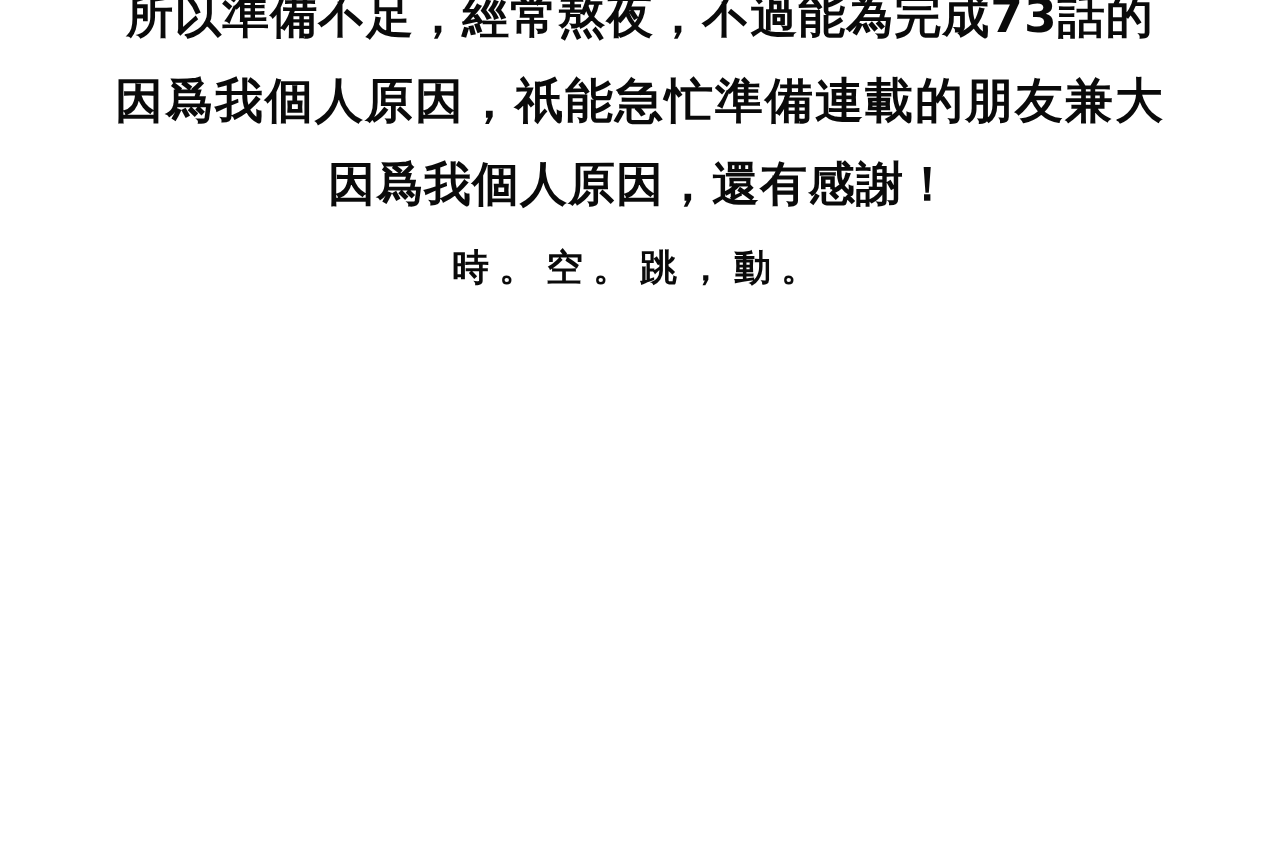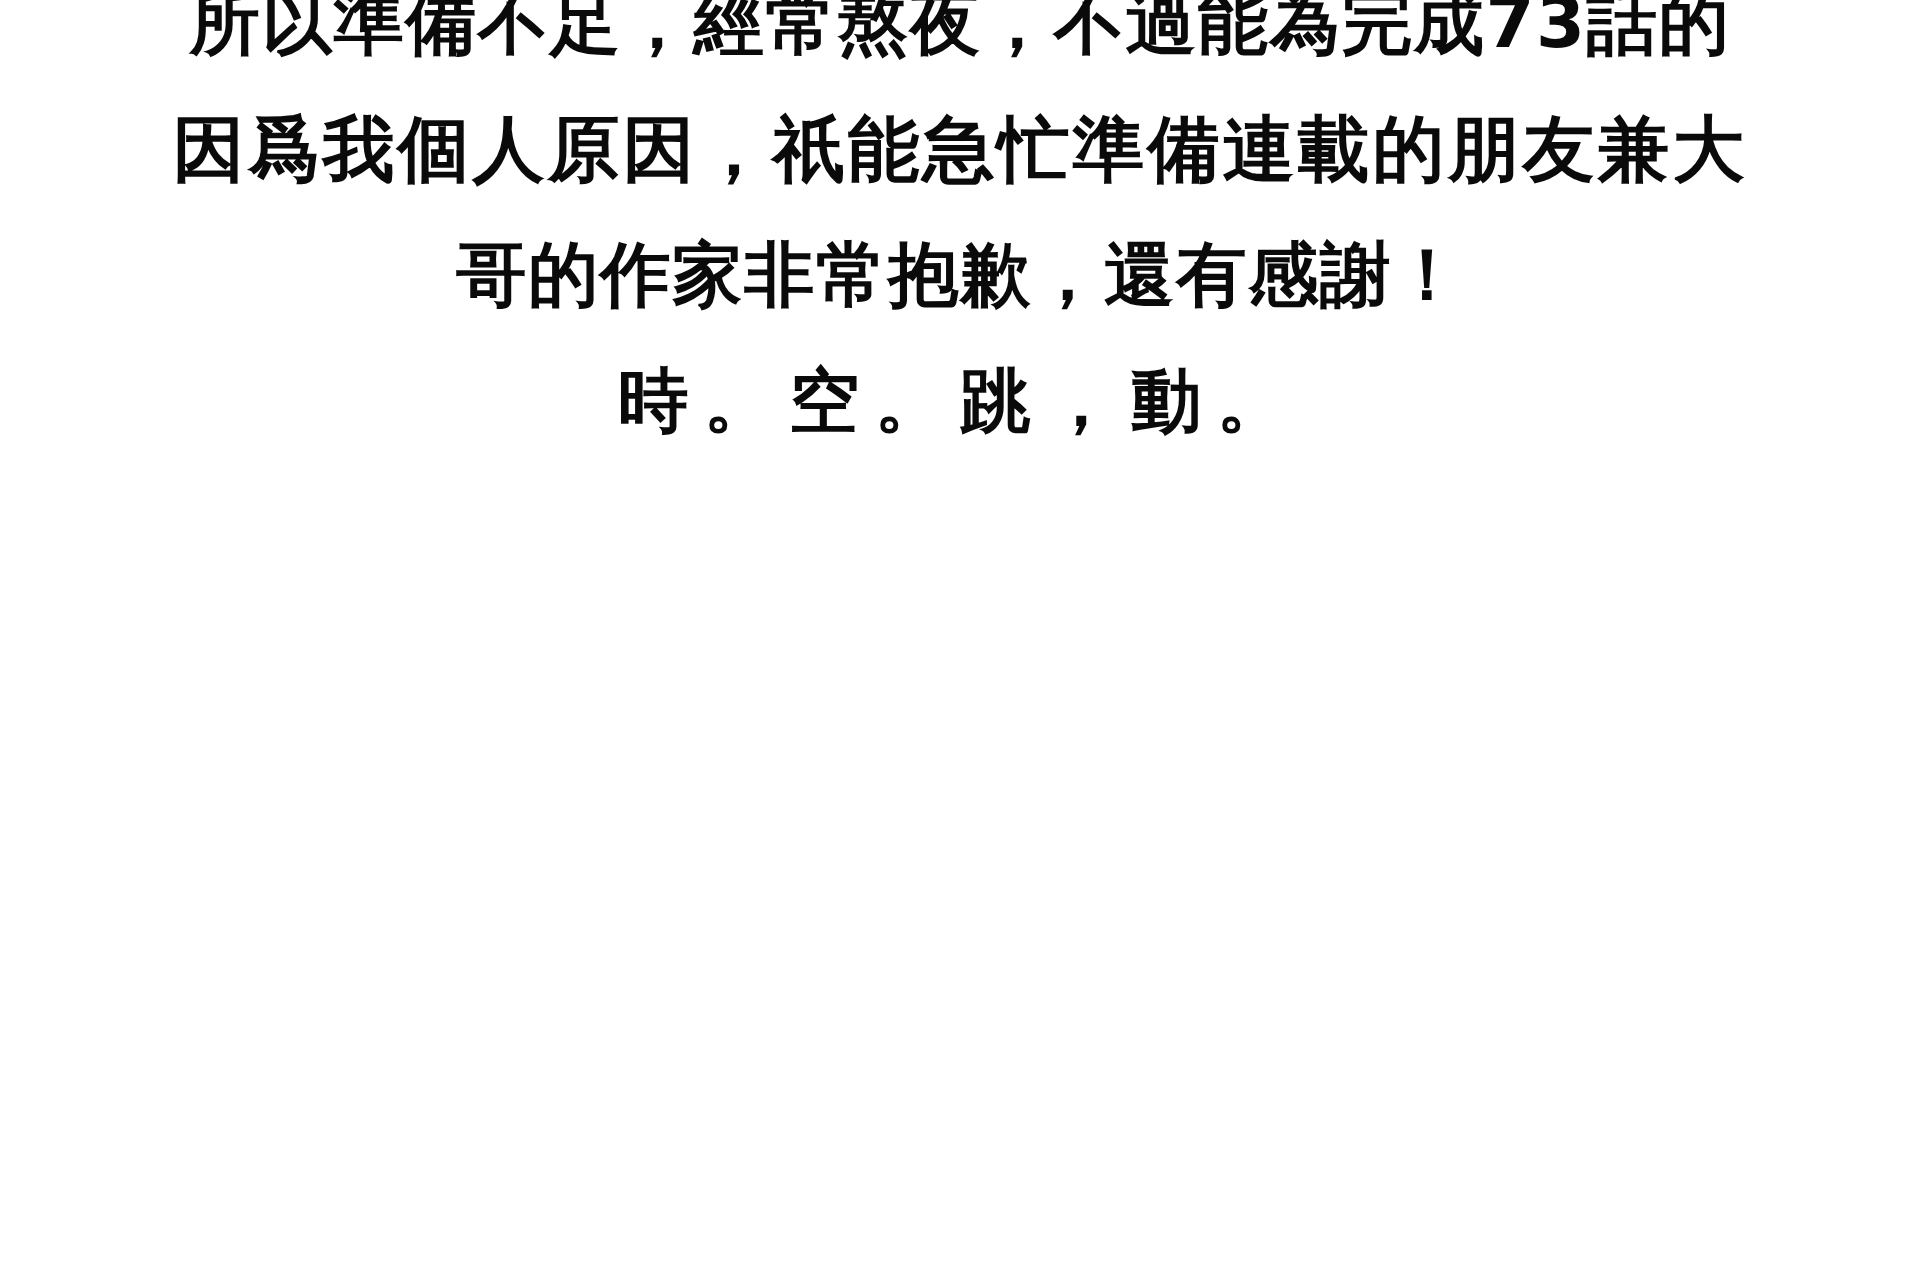--- a/index.html
+++ b/index.html
@@ -40,39 +40,39 @@
   
   .line-clipped {
     font-size: 47px;
   }
   .line-wide {
     font-size: 48px;
     letter-spacing: 2px;
     text-align: center;
   }
   .line-spaced {
-    font-size: 47px;
+    font-size: 37px;
     letter-spacing: 10px;
   }
   .blank-area {
     position: absolute;
     left: 0;
     top: 400px;
     width: 1280px;
     height: 453px;
     background: #ffffff;
   }
 </style>
 </head>
 <body>
 
 <div class="page">
 
   <div class="text-block">
     <span class="line line-clipped">所以準備不足，經常熬夜，不過能為完成73話的</span>
     <span class="line line-wide">因爲我個人原因，祇能急忙準備連載的朋友兼大</span>
-    <span class="line">哥的作家非常抱歉，還有感謝！</span>
+    <span class="line">因爲我個人原因，還有感謝！</span>
     <span class="line line-spaced">時。空。跳，動。</span>
   </div>
 
   <div class="blank-area"></div>
 
 </div>
 
 </body></html>

